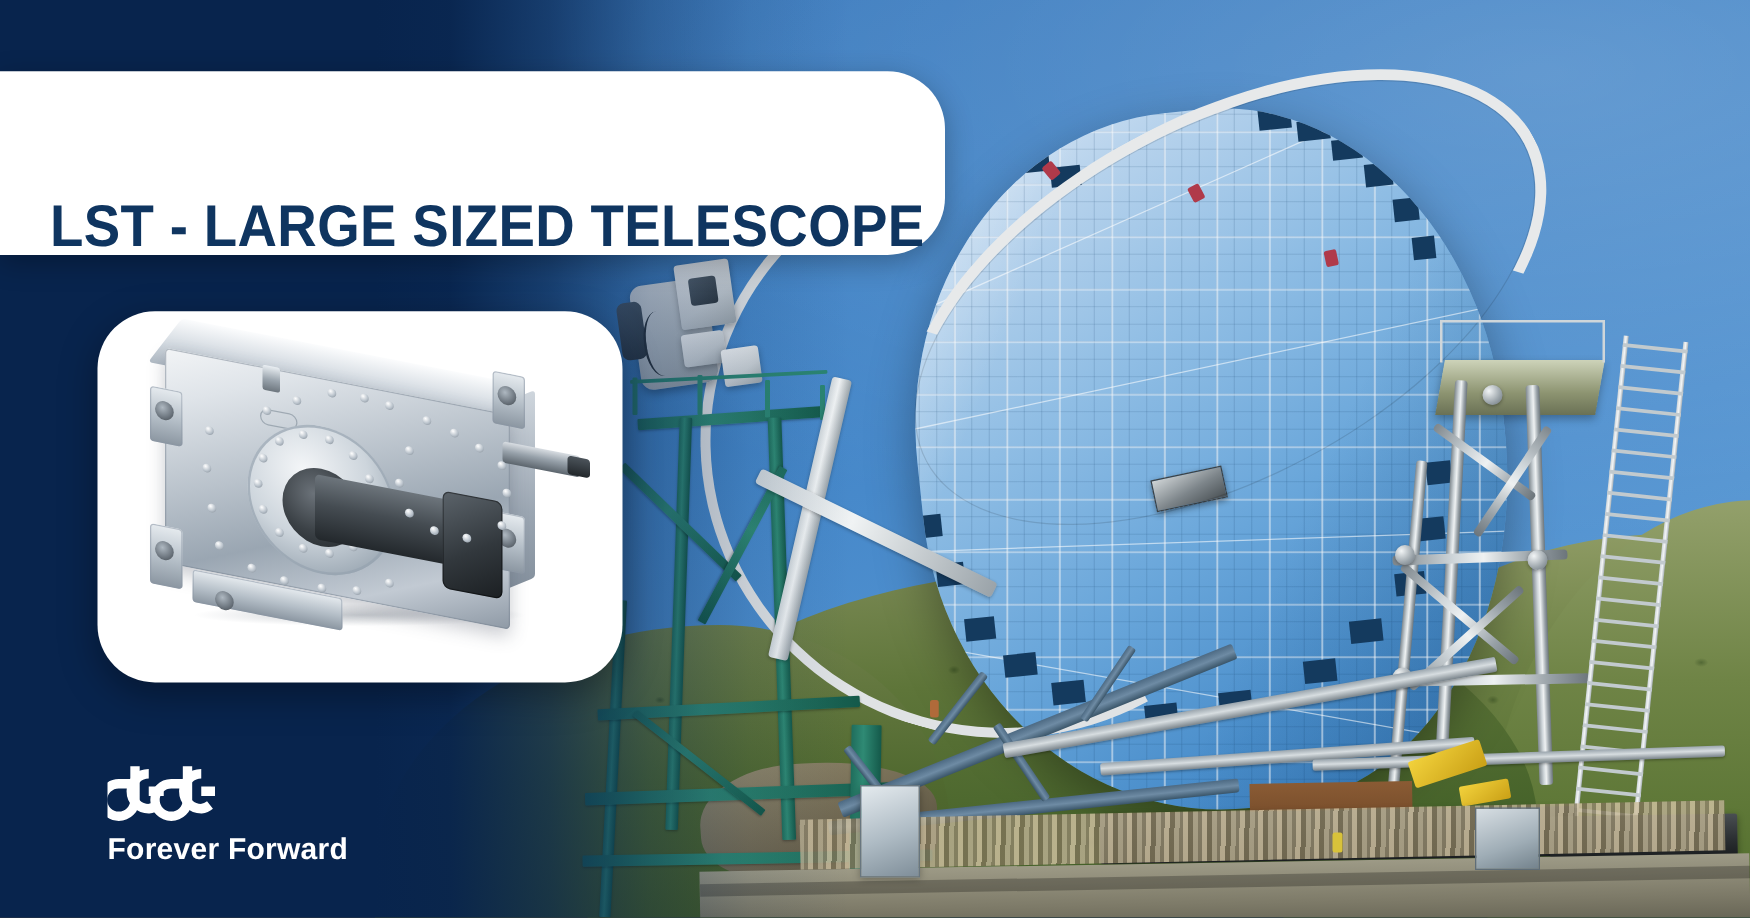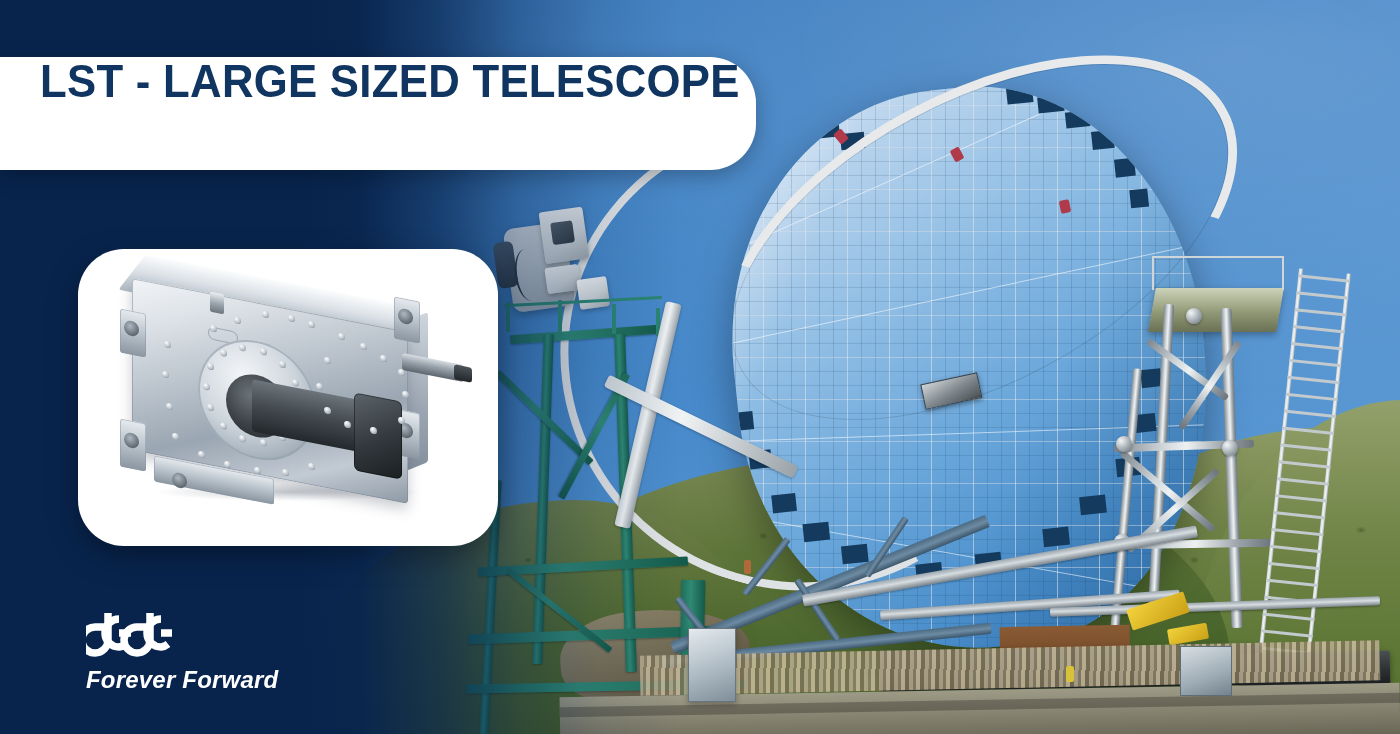--- a/index.html
+++ b/index.html
@@ -150,23 +150,23 @@
     background:linear-gradient(90deg,
       rgba(8,36,77,1) 0px,
       rgba(8,36,77,1) 300px,
       rgba(8,36,77,.97) 360px,
       rgba(9,38,80,.72) 440px,
       rgba(10,40,82,.34) 520px,
       rgba(10,40,82,.10) 600px,
       rgba(10,40,82,0) 680px);}
 
   
-  .title-banner{position:absolute;left:0;top:57px;width:756px;height:113px;
+  .title-banner{position:absolute;left:0;top:57px;width:756px;height:147px;
     background:#ffffff;border-radius:0 46px 46px 0;
-    box-shadow:0 6px 22px rgba(0,0,0,.28);display:flex;align-items:flex-start;}
+    box-shadow:0 6px 22px rgba(0,0,0,.28);display:flex;align-items:flex-end;}
   .title-text{margin-left:40px;color:#0f3560;font-size:47px;line-height:1;
     font-weight:700;letter-spacing:.3px;
     font-family:"Liberation Sans Narrow","Liberation Sans",sans-serif;
     transform:scaleX(.93);transform-origin:left center;white-space:nowrap;}
 
   
   .product-card{position:absolute;left:78px;top:249px;width:420px;height:297px;
     background:#fff;border-radius:46px;box-shadow:0 10px 30px rgba(0,0,0,.35);overflow:hidden;}
   .gearbox{position:absolute;left:24px;top:22px;width:372px;height:254px;}
 
@@ -206,21 +206,21 @@
     background:linear-gradient(180deg,#e9eef2,#9aa4ad 55%,#6d767e);transform:skewY(11deg);}
   .gb-badge{position:absolute;left:106px;top:58px;width:30px;height:13px;border-radius:7px;
     border:1.5px solid #8e99a4;opacity:.75;transform:skewY(11deg);}
   .gb-shadow{position:absolute;left:52px;top:212px;width:268px;height:18px;
     background:radial-gradient(ellipse at 50% 50%, rgba(70,82,96,.30), rgba(70,82,96,0) 70%);}
 
   
   .logo{position:absolute;left:86px;top:606px;}
   .logo-row{display:flex;align-items:center;gap:16px;}
   .logo-word{color:#fff;font-size:52px;font-weight:700;letter-spacing:-1.3px;line-height:1;}
-  .logo-tag{color:#fff;font-size:24px;font-weight:700;font-style:italic;
+  .logo-tag{color:#fff;font-size:24px;font-weight:700;
     text-align:right;margin-top:6px;letter-spacing:.2px;}
 </style>
 </head>
 <body>
 
 <div id="stage">
 
   <div class="photo">
     <div class="sky"></div>
     <div class="sky-glow"></div>

